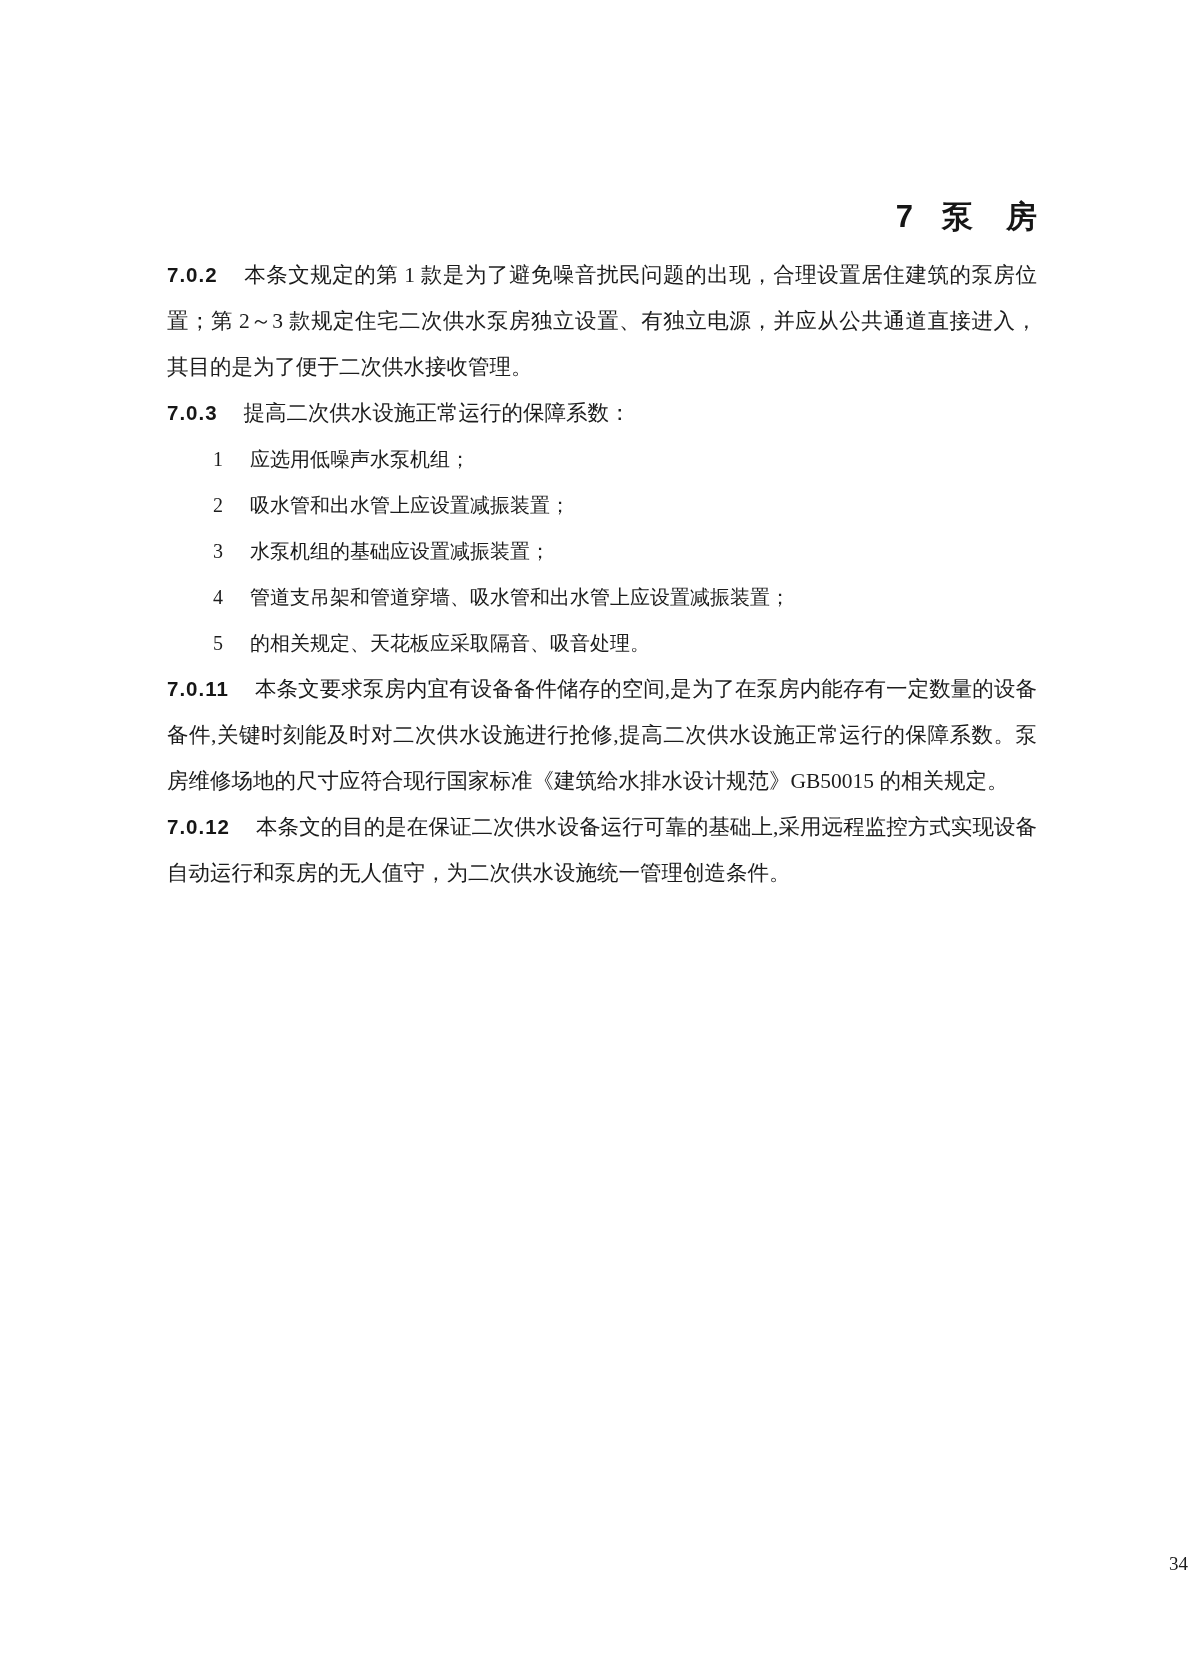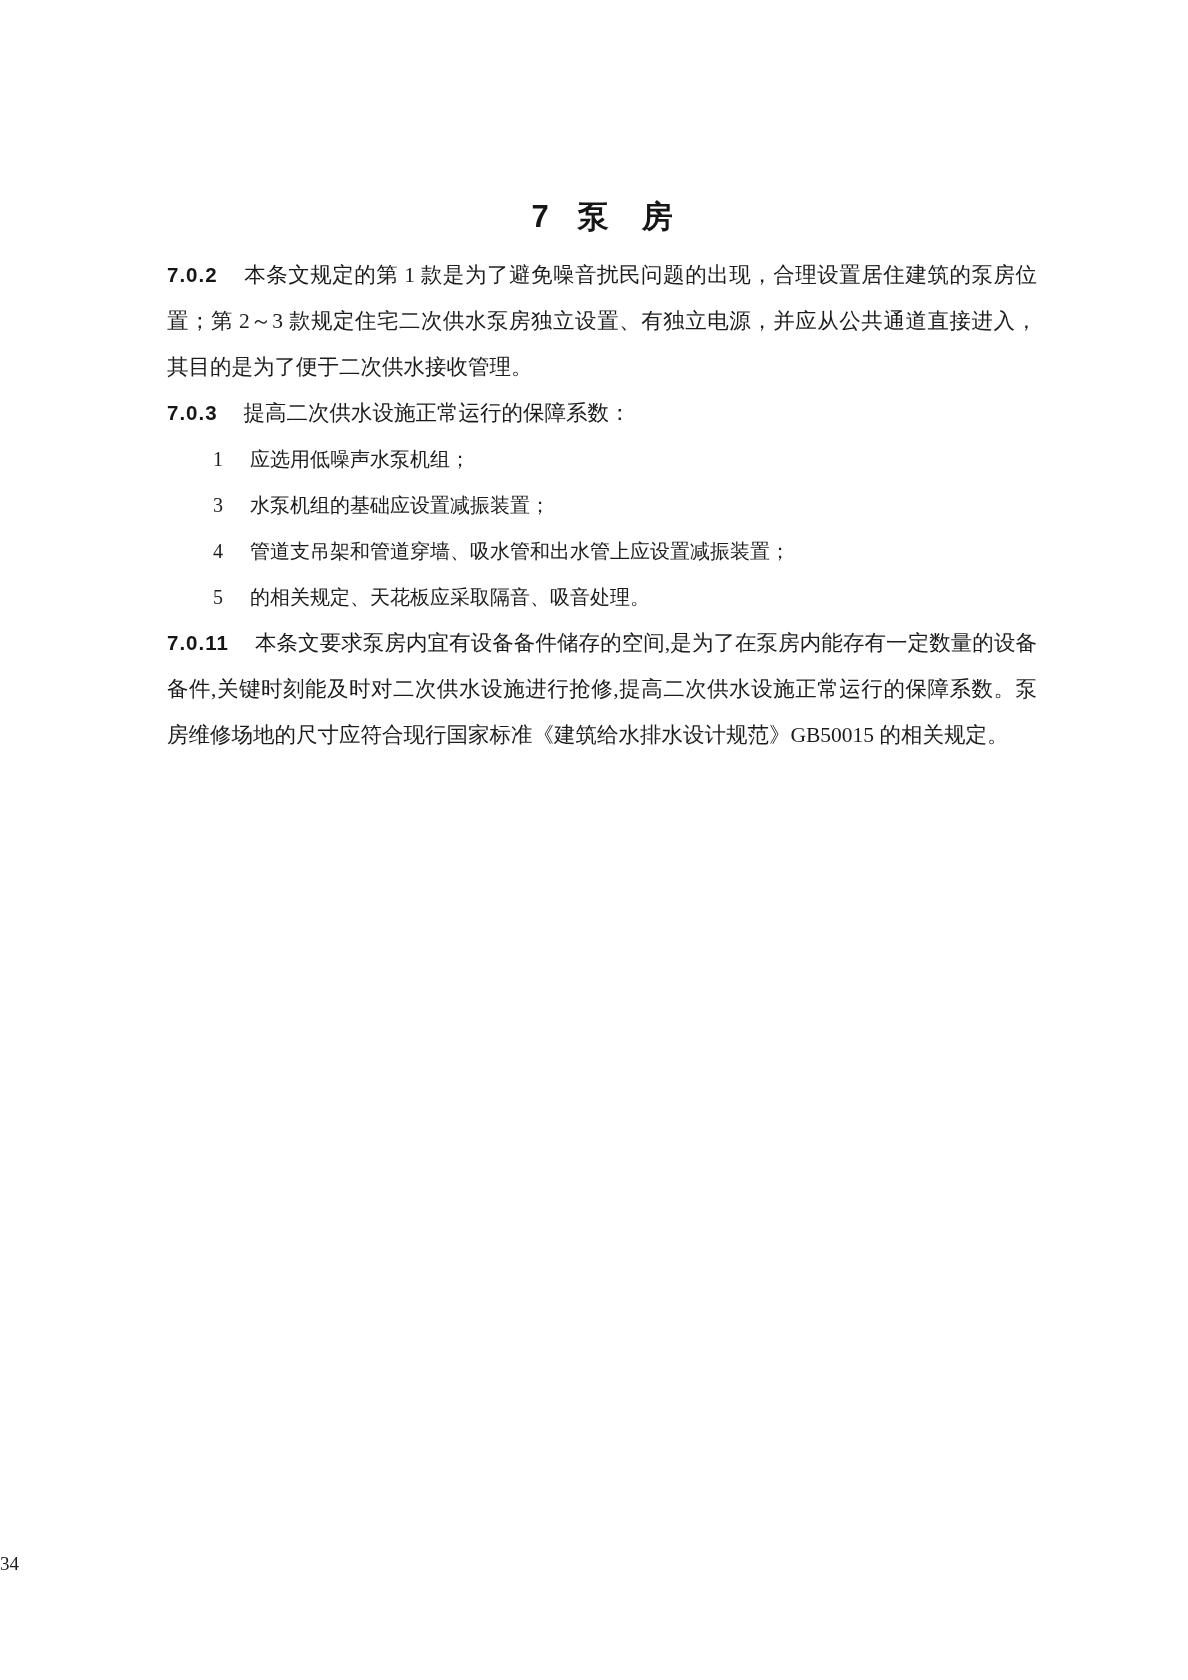--- a/index.html
+++ b/index.html
@@ -11,21 +11,21 @@
   .page {
     position: relative;
     width: 1188px;
     height: 1680px;
     background: #ffffff;
     color: #1c1c1c;
     padding: 190px 151px 0 167px;
     overflow: hidden;
   }
   .doc-title {
-    text-align: center;
+    text-align: right;
     font-family: "Liberation Sans", "DejaVu Sans", sans-serif;
     font-weight: 700;
     font-size: 31px;
     line-height: 54px;
     margin-bottom: 8px;
     color: #161616;
     white-space: nowrap;
   }
   .doc-title .t-num { margin-right: 29px; }
   .doc-title .t-w1  { margin-right: 33px; }
@@ -53,46 +53,48 @@
   .list-item .lnum {
     display: inline-block;
     width: 37px;
     color: #1c1c1c;
   }
   .page-number {
     position: absolute;
     left: 0;
     right: 0;
     top: 1553px;
-    text-align: left;
+    text-align: right;
     font-size: 19px;
     color: #1c1c1c;
   }
 </style>
 </head>
 <body>
 
 <div class="page">
 
   <h1 class="doc-title"><span class="t-num">7</span><span class="t-w1">泵</span><span class="t-w2">房</span></h1>
 
   <p class="clause"><span class="cnum">7.0.2</span><span>本条文规定的第 1 款是为了避免噪音扰民问题的出现，合理设置居住建筑的泵房位置；第 2～3 款规定住宅二次供水泵房独立设置、有独立电源，并应从公共通道直接进入，其目的是为了便于二次供水接收管理。</span></p>
 
   <p class="clause"><span class="cnum">7.0.3</span><span>提高二次供水设施正常运行的保障系数：</span></p>
 
   <p class="list-item"><span class="lnum">1</span><span>应选用低噪声水泵机组；</span></p>
 
+  <p class="list-item"><span class="lnum">2</span><span>吸水管和出水管上应设置减振装置；</span></p>
 
   <p class="list-item"><span class="lnum">3</span><span>水泵机组的基础应设置减振装置；</span></p>
 
   <p class="list-item"><span class="lnum">4</span><span>管道支吊架和管道穿墙、吸水管和出水管上应设置减振装置；</span></p>
 
   <p class="list-item"><span class="lnum">5</span><span>的相关规定、天花板应采取隔音、吸音处理。</span></p>
 
 
 
 
   <p class="clause"><span class="cnum">7.0.11</span><span>本条文要求泵房内宜有设备备件储存的空间,是为了在泵房内能存有一定数量的设备备件,关键时刻能及时对二次供水设施进行抢修,提高二次供水设施正常运行的保障系数。泵房维修场地的尺寸应符合现行国家标准《建筑给水排水设计规范》GB50015 的相关规定。</span></p>
 
+  <p class="clause"><span class="cnum">7.0.12</span><span>本条文的目的是在保证二次供水设备运行可靠的基础上,采用远程监控方式实现设备自动运行和泵房的无人值守，为二次供水设施统一管理创造条件。</span></p>
 
   <div class="page-number">34</div>
 
 </div>
 
 </body></html>

